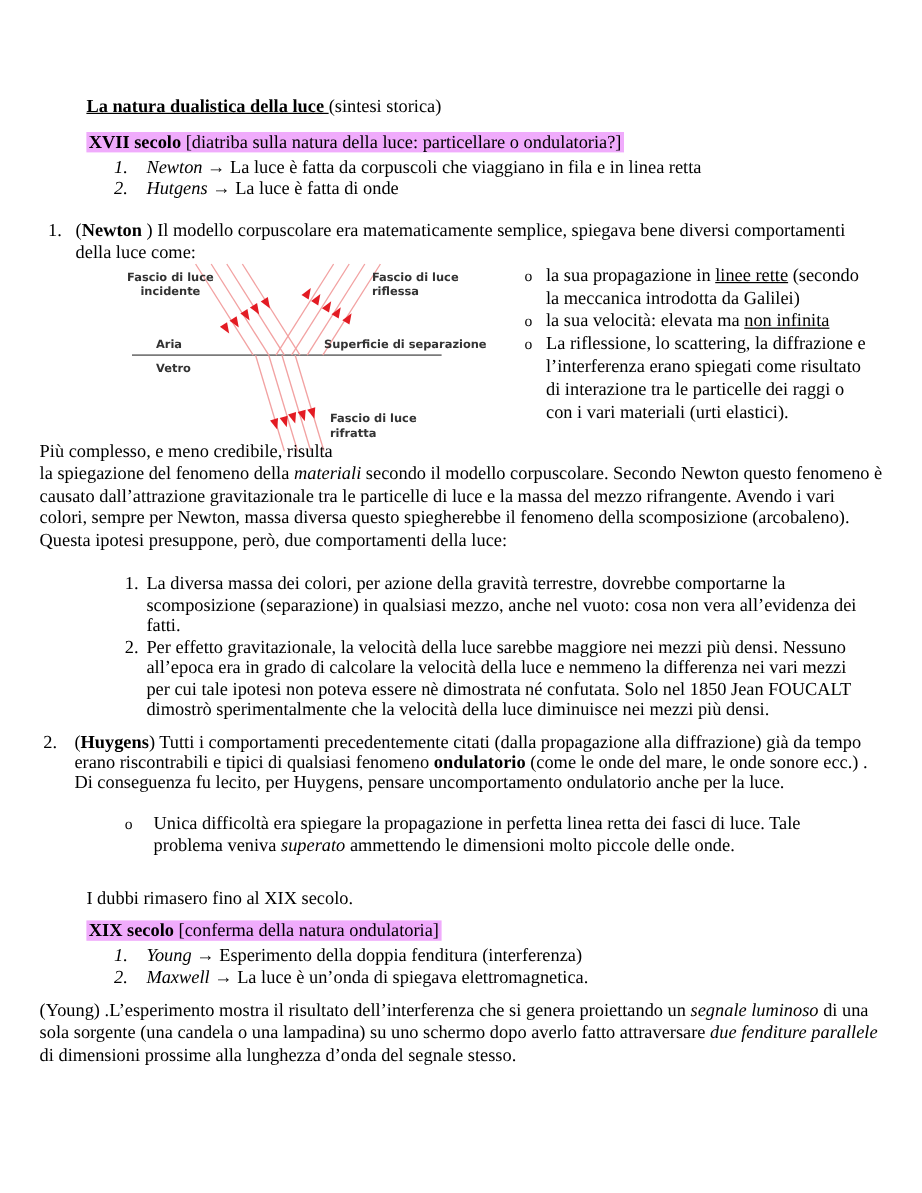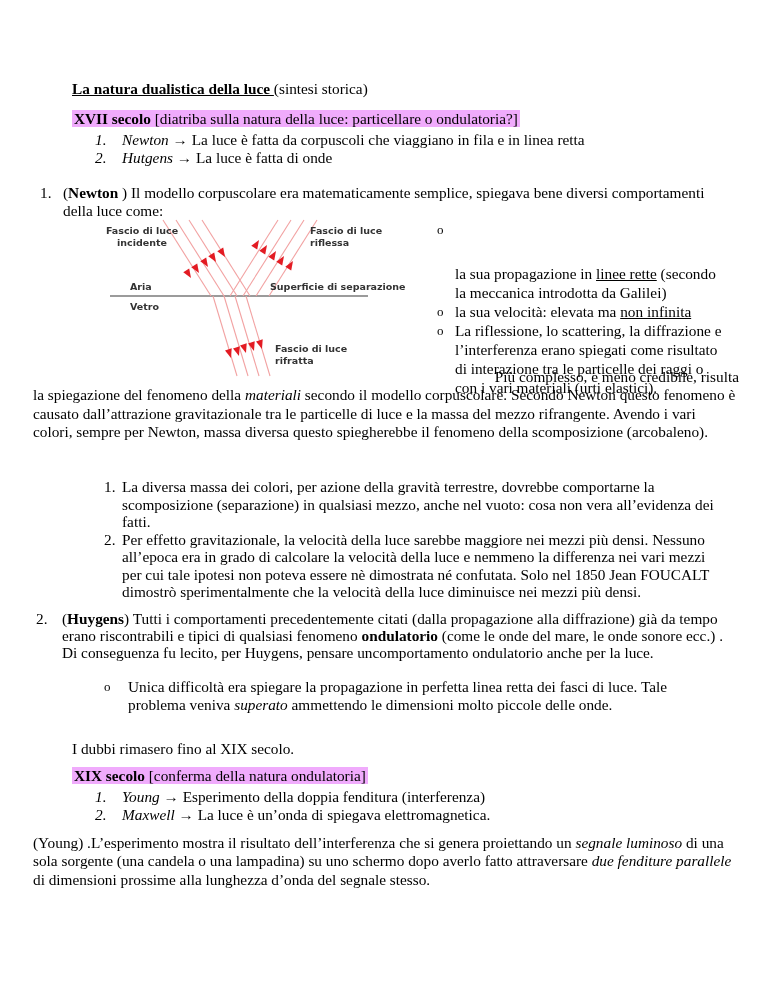--- a/index.html
+++ b/index.html
@@ -13,21 +13,21 @@
   .fi{font-style:italic;}
   .fu{text-decoration:underline;}
   .hl{background:#f0abfc;padding:0 2px;}
   .li-row{display:flex;align-items:flex-start;}
   .num-a{flex:0 0 27px;font-style:italic;}
   .num-p{flex:0 0 23px;}
   .num-h{flex:0 0 26px;}
   .num-b{flex:0 0 18px;}
   .marker-o{flex:0 0 18px;font-size:13px;}
   .marker-o2{flex:0 0 24px;font-size:13px;}
-  .right-line{text-align:right;}
+  .right-line{text-align:left;}
   .tight{line-height:17.5px;}
   .tight2{line-height:17px;}
   .bul{line-height:19px;}
   
   .beam{stroke:#f2a2a2;stroke-width:1.1;fill:none;}
   .surface{stroke:#7a7a7a;stroke-width:1.4;}
   .arrow{fill:#e31b23;}
   .dlabel{font-family:"DejaVu Sans",sans-serif;font-size:9.5px;font-weight:600;fill:#333333;}
 </style>
 </head>
@@ -145,35 +145,36 @@
       <text class="dlabel" x="45" y="92">Vetro</text>
       <text class="dlabel" x="185" y="72">Superficie di separazione</text>
       <text class="dlabel" x="190" y="134">Fascio di luce</text>
       <text class="dlabel" x="190" y="146">rifratta</text>
     </svg>
   </div>
 
   <div class="abs bul" style="left:437px;top:220px;width:288px;">
     <div class="li-row">
       <span class="marker-o">o</span>
-      <span style="width:268px;margin-top:44px;"><span>la sua propagazione in </span><span class="fu">linee rette</span><span> (secondo la meccanica introdotta da Galilei)</span></span>
+      <span style="width:268px;"><span>la sua propagazione in </span><span class="fu">linee rette</span><span> (secondo la meccanica introdotta da Galilei)</span></span>
     </div>
     <div class="li-row">
       <span class="marker-o">o</span>
       <span style="width:268px;"><span>la sua velocità: elevata ma </span><span class="fu">non infinita</span></span>
     </div>
     <div class="li-row">
       <span class="marker-o">o</span>
       <span style="width:268px;"><span>La riflessione, lo scattering, la diffrazione e l’interferenza erano spiegati come risultato di interazione tra le particelle dei raggi o  con i vari materiali (urti elastici).</span></span>
     </div>
   </div>
 
   <div class="abs" style="left:33px;top:368px;width:706px;">
     <div class="right-line">Più complesso, e meno credibile, risulta</div>
     <div><span>la spiegazione del fenomeno della </span><span class="fi">materiali</span><span> secondo il modello corpuscolare. Secondo Newton questo fenomeno è causato dall’attrazione gravitazionale tra  le particelle di luce e la massa del mezzo rifrangente. Avendo i vari colori, sempre per Newton, massa diversa questo spiegherebbe il fenomeno della scomposizione (arcobaleno).</span></div>
+    <div>Questa ipotesi presuppone, però, due comportamenti della luce:</div>
   </div>
 
   <div class="abs tight" style="left:104px;top:478px;width:626px;">
     <div class="li-row">
       <span class="num-b">1.</span>
       <span style="width:605px;"><span> La diversa massa dei colori, per azione della gravità terrestre,  dovrebbe comportarne la scomposizione (separazione) in qualsiasi mezzo, anche nel vuoto: cosa non vera all’evidenza dei fatti.</span></span>
     </div>
     <div class="li-row">
       <span class="num-b">2.</span>
       <span style="width:605px;"><span>Per effetto gravitazionale, la velocità della luce sarebbe maggiore nei mezzi più densi. Nessuno all’epoca era in grado di calcolare la velocità della luce e nemmeno la differenza nei vari mezzi per cui tale ipotesi non poteva essere nè dimostrata né confutata. Solo nel 1850 Jean FOUCALT dimostrò sperimentalmente che la velocità della luce diminuisce nei mezzi più densi.</span></span>

